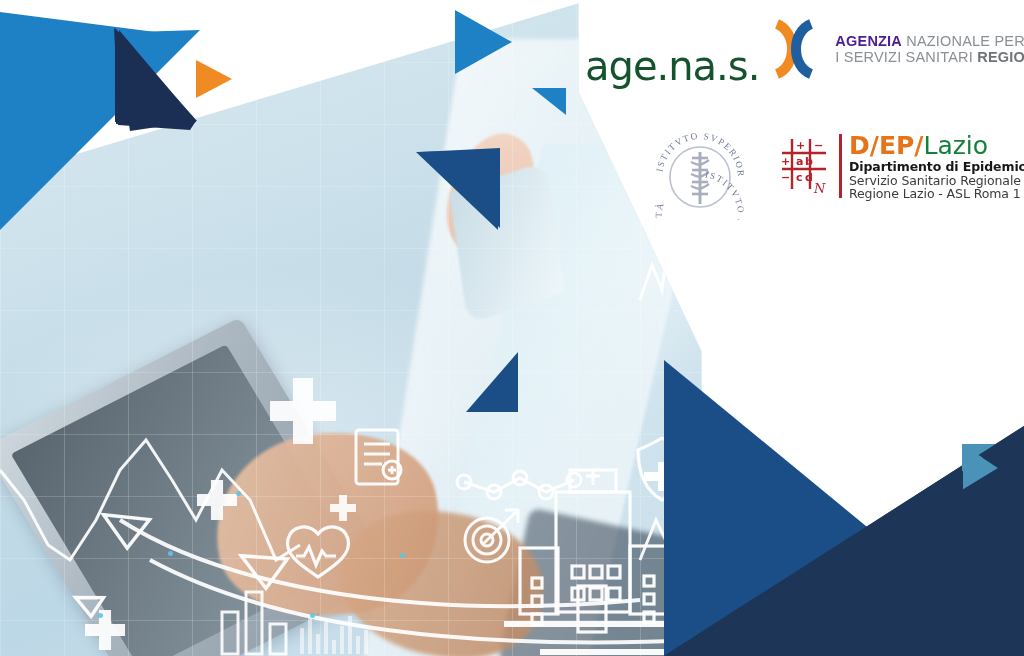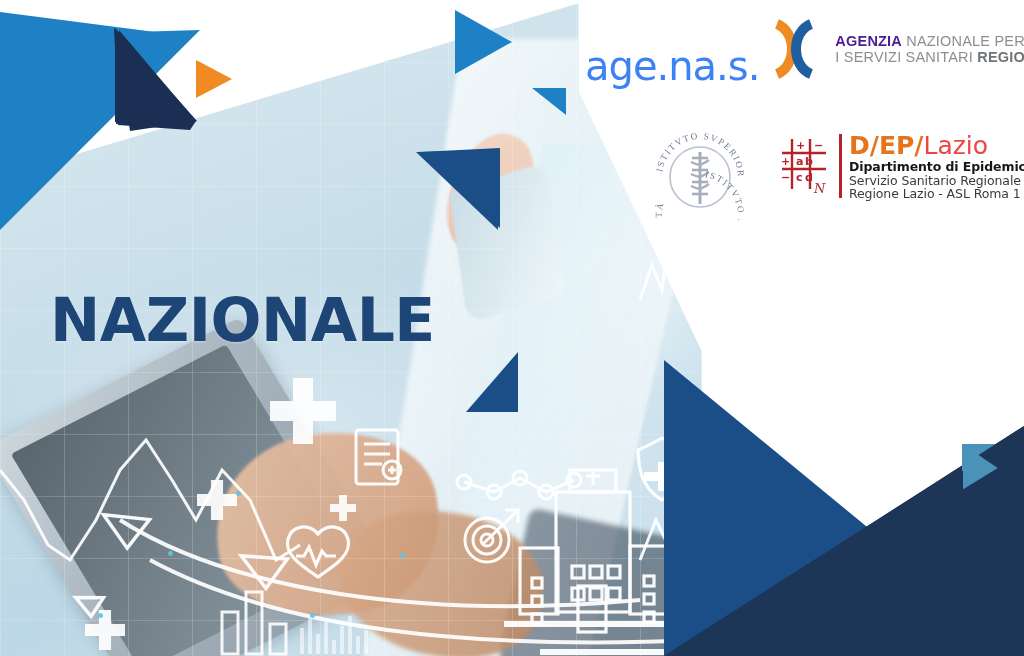--- a/index.html
+++ b/index.html
@@ -109,21 +109,21 @@
     color:#1d4677;
     text-shadow:0 1px 2px rgba(255,255,255,.35);
     white-space:pre-line;
   }
   .title .l{display:block;}
 
   
   .agenas{position:absolute; left:585px; top:18px; height:62px; display:flex; align-items:center;}
   .agenas-word{
     font-family:"DejaVu Sans","Liberation Sans",sans-serif;
-    font-size:40px; color:#3b82f6; letter-spacing:-1px; line-height:1;
+    font-size:40px; color:#14532d; letter-spacing:-1px; line-height:1;
     position:relative; top:3px;margin-top:28px;
   }
   .agenas-mark{width:62px;height:62px;margin-left:4px;position:relative;}
   .agenas-mark svg{width:62px;height:62px;display:block;}
   .agenas-text{margin-left:10px; line-height:1.12;}
   .agenas-text .r1,.agenas-text .r2{
     font-family:"Liberation Sans",sans-serif;
     font-size:14.5px; letter-spacing:.2px; white-space:nowrap;
   }
   .ag-b{color:#4c1d95; font-weight:bold;}
@@ -139,21 +139,21 @@
   .dep-mark{width:56px;height:66px;}
   .dep-mark svg{width:56px;height:66px;display:block;}
   .dep-bar{width:3px;height:64px;background:#b4232a;margin:1px 7px 0 5px;}
   .dep-txt{line-height:1.0;}
   .dep-row1{
     font-family:"DejaVu Sans","Liberation Sans",sans-serif;
     font-size:25px; font-weight:bold; letter-spacing:0px; line-height:1; white-space:nowrap;
   }
   .dep-row1 .o{color:#e8741a;}
   .dep-row1 .slash{color:#e8741a; font-weight:bold;}
-  .dep-row1 .lz{color:#ef4444; font-weight:normal;text-align:center;}
+  .dep-row1 .lz{color:#15803d; font-weight:normal;text-align:center;}
   .dep-r2{font-family:"DejaVu Sans","Liberation Sans",sans-serif;font-size:12.5px;font-weight:bold;color:#171717;margin-top:3px;white-space:nowrap;letter-spacing:-0.1px;}
   .dep-r3,.dep-r4{font-family:"DejaVu Sans","Liberation Sans",sans-serif;font-size:12.5px;color:#3a3a3a;margin-top:1px;white-space:nowrap;letter-spacing:-0.1px;}
 </style>
 </head>
 <body>
 
 <div id="cover">
 
   <div class="photo-wrap">
     <div class="photo">
@@ -330,21 +330,20 @@
 
       <polygon points="1024,426 1024,656 664,656" fill="#1D3557"></polygon>
       <polygon points="962,444 1013,478 962,503" fill="#4A92B8"></polygon>
       <polygon points="1024,432 1024,656 672,656" fill="#1D3557"></polygon>
       <polygon points="963,445 1010,476 963,501" fill="#4A92B8"></polygon>
       <polygon points="1024,452 1024,656 690,656" fill="#1D3557"></polygon>
     </svg>
   </div>
 
   <div class="title">
-    <span class="l">NAZIONALE</span>
   </div>
 
   <div class="agenas">
     <div class="agenas-word">age.na.s.</div>
     <div class="agenas-mark">
       <svg viewBox="0 0 62 62">
         <path d="M14 6 C 34 14, 34 48, 14 56" fill="none" stroke="#F08A22" stroke-width="10" stroke-linecap="butt"></path>
         <path d="M48 6 C 28 14, 28 48, 48 56" fill="none" stroke="#1F5FA0" stroke-width="10" stroke-linecap="butt"></path>
       </svg>
     </div>

